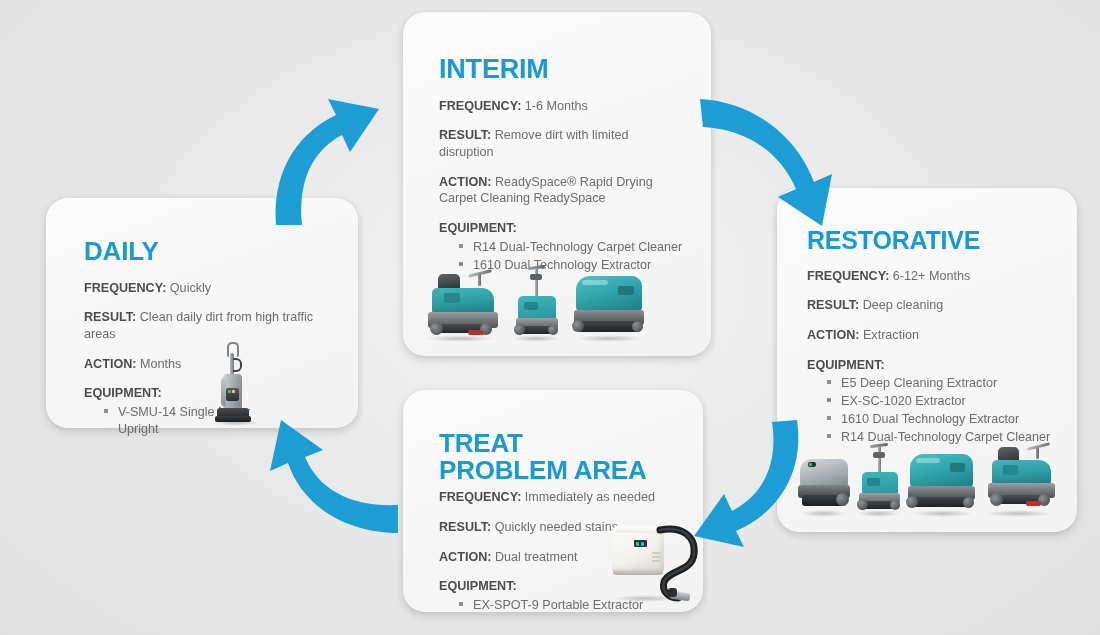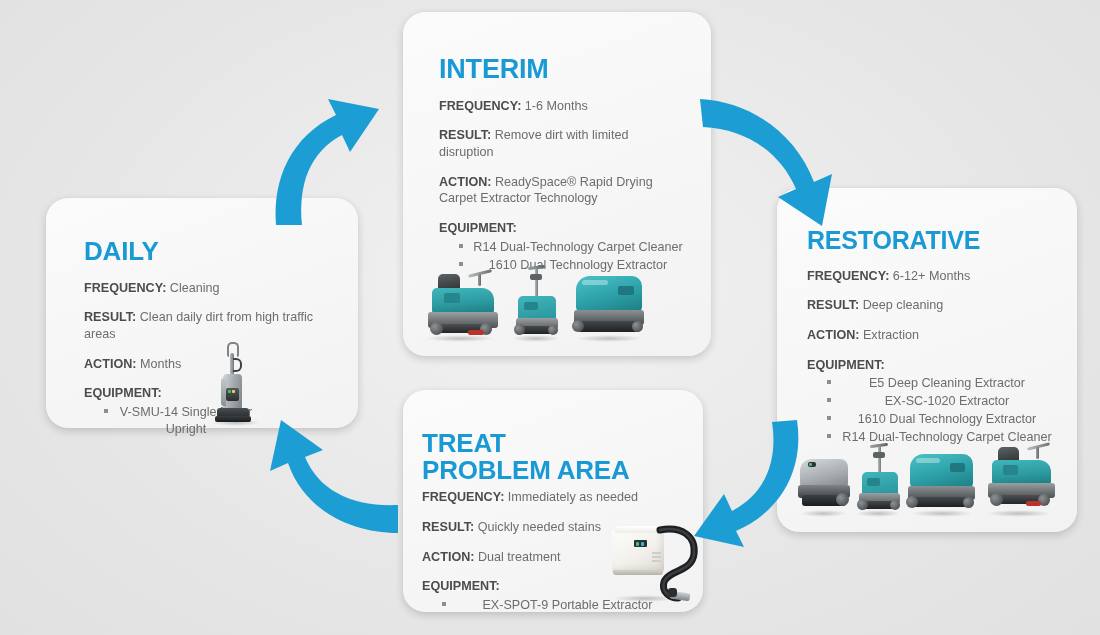--- a/index.html
+++ b/index.html
@@ -18,21 +18,21 @@
     position:absolute;
     background:linear-gradient(160deg,#fbfbfb 0%,#f7f7f7 45%,#f2f2f2 100%);
     border-radius:22px;
     box-shadow:0 3px 9px rgba(0,0,0,.17), 0 0 1px rgba(0,0,0,.10);
     box-sizing:border-box;
     z-index:5;
   }
   .card.daily{left:46px;top:198px;width:312px;height:230px;padding:24px 22px 10px 38px;}
   .card.interim{left:403px;top:12px;width:308px;height:344px;padding:28px 20px 10px 18px;}
   .card.restorative{left:777px;top:188px;width:300px;height:344px;padding:24px 18px 10px 16px;}
-  .card.treat{left:403px;top:390px;width:300px;height:222px;padding:24px 18px 10px 1px;}
+  .card.treat{left:403px;top:390px;width:300px;height:222px;padding:24px 18px 10px 18px;}
 
   h2.title{
     margin:16px 0 14px 0;
     color:#199ad4;
     font-size:27px;
     font-weight:bold;
     letter-spacing:-.2px;
     line-height:1.02;
   }
   .card.daily h2.title{font-size:26px;margin-bottom:15px;}
@@ -48,21 +48,20 @@
   .row b{color:#4c4c4c;font-weight:bold;}
   .eqhead{margin-bottom:2px;}
 
   ul.eq{
     margin:0;
     padding:0 0 0 20px;
     list-style:none;
     font-size:12.6px;
     line-height:1.33;
     color:#6d6d6d;
-    text-align:center;
   }
   ul.eq li{position:relative;padding-left:14px;margin-bottom:1px;}
   ul.eq li:before{
     content:"";position:absolute;left:0;top:5px;
     width:4px;height:4px;background:#8d8d8d;
   }
 
   
   .arrow{position:absolute;z-index:9;}
   .arrow svg{display:block;overflow:visible;}
@@ -107,21 +106,21 @@
   <div class="arrow" style="left:255px;top:415px;">
     <svg width="145" height="130" viewBox="0 0 145 130">
       <path d="M143 118 C92 118 48 92 33 48 L15 56 L26 5 L68 35 L50 42 C64 76 98 92 143 90 Z" fill="#1c9dd3"></path>
     </svg>
   </div>
 
   <div class="card daily">
     <h2 class="title">DAILY</h2>
     <p class="row">
       <b>FREQUENCY:</b>
-      <span>Cleaning</span>
+      <span>Quickly</span>
     </p>
     <p class="row">
       <b>RESULT:</b>
       <span>Clean daily dirt from high traffic areas</span>
     </p>
     <p class="row">
       <b>ACTION:</b>
       <span>Months</span>
     </p>
     <p class="row eqhead">
@@ -161,21 +160,21 @@
       <p class="row">
         <b>FREQUENCY:</b>
         <span>1-6 Months</span>
       </p>
       <p class="row">
         <b>RESULT:</b>
         <span>Remove dirt with limited disruption</span>
       </p>
       <p class="row">
         <b>ACTION:</b>
-        <span>ReadySpace® Rapid Drying Carpet Extractor Technology</span>
+        <span>ReadySpace® Rapid Drying Carpet Cleaning ReadySpace</span>
       </p>
       <p class="row eqhead">
         <b>EQUIPMENT:</b>
       </p>
       <ul class="eq">
           <li>R14 Dual-Technology Carpet Cleaner</li>
           <li>1610 Dual Technology Extractor</li>
         </ul>
     </div>
   </div>

